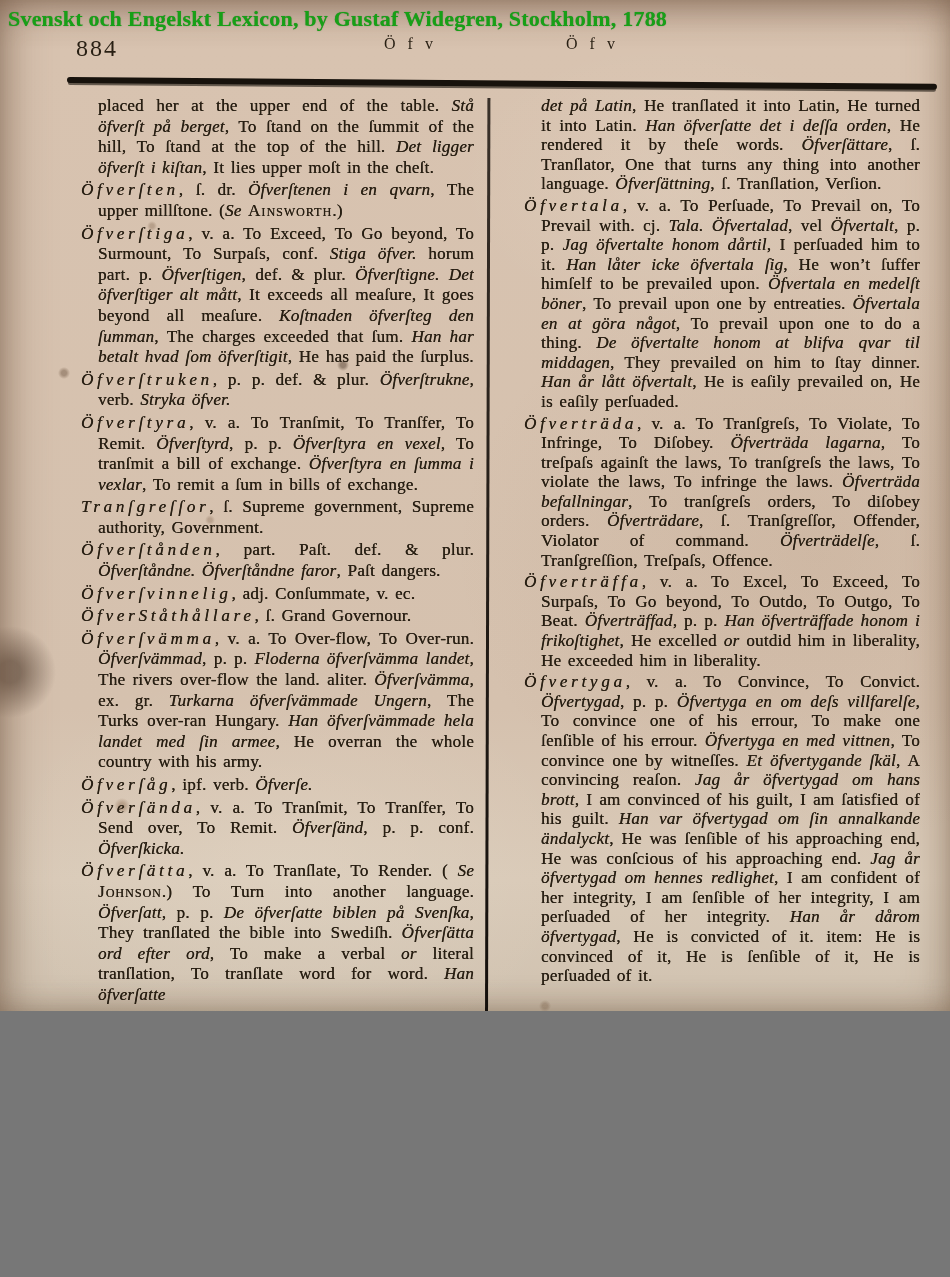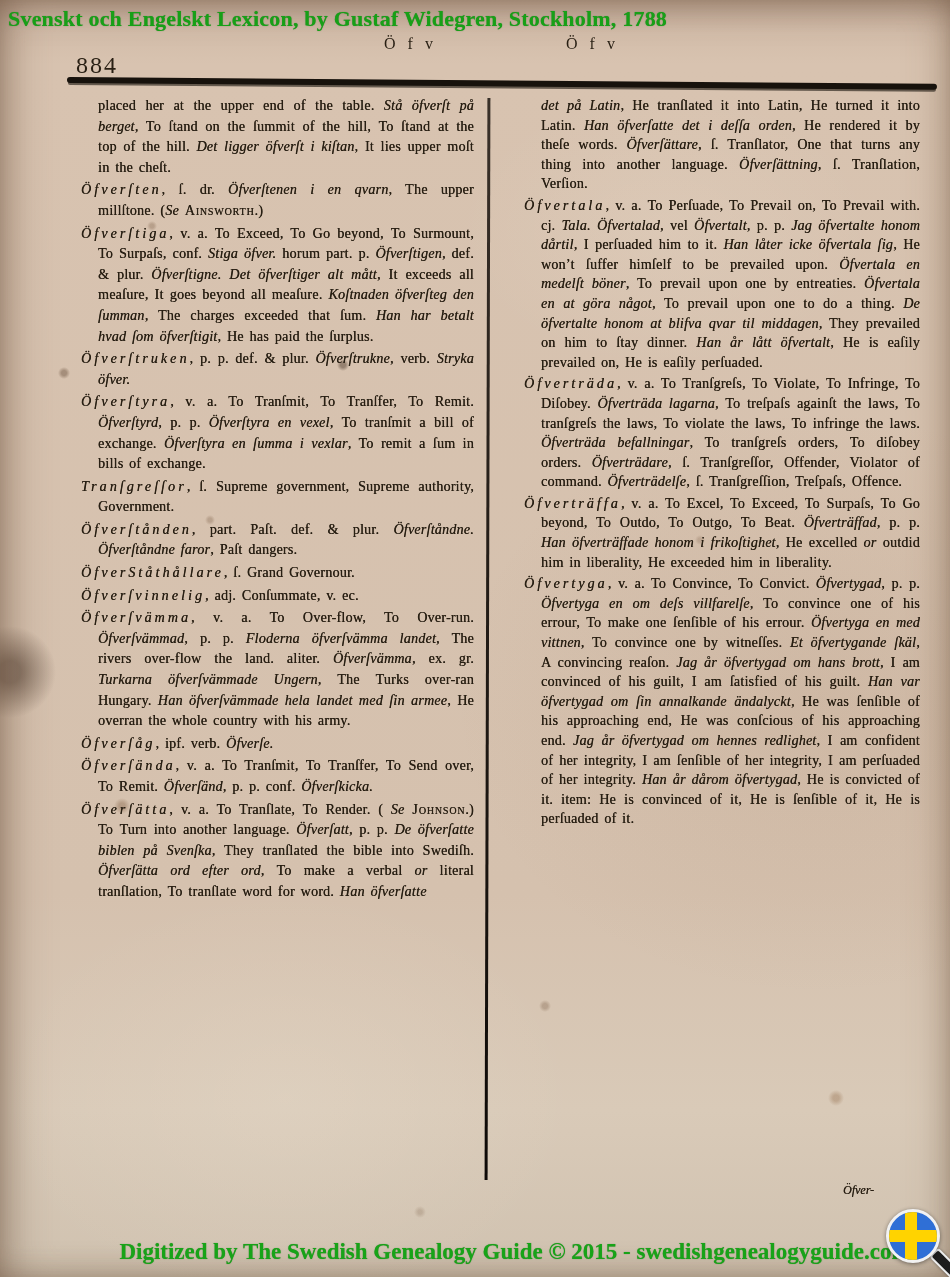--- a/index.html
+++ b/index.html
@@ -1,17 +1,17 @@
 <!DOCTYPE html>
 <html><head>
 <meta charset="utf-8">
 <style>
   html,body{margin:0;padding:0;background:#777;}
   .page{
-    position:relative;width:950px;height:1277px;overflow:hidden;
+    position:relative;width:950px;height:1011px;overflow:hidden;
     font-family:"Liberation Serif","DejaVu Serif",serif;
     color:#281f13;
     background:
       radial-gradient(circle at 10px 672px, rgba(73,54,41,.55) 0 11px, rgba(73,54,41,0) 46px),
       radial-gradient(circle at 64px 373px, rgba(90,65,45,.40) 0 2.5px, rgba(90,65,45,0) 6px),
       radial-gradient(circle at 152px 226px, rgba(110,80,55,.30) 0 2px, rgba(110,80,55,0) 5px),
       radial-gradient(circle at 343px 365px, rgba(70,50,35,.45) 0 2.5px, rgba(70,50,35,0) 6px),
       radial-gradient(circle at 210px 520px, rgba(110,80,55,.28) 0 2px, rgba(110,80,55,0) 5px),
       radial-gradient(circle at 122px 806px, rgba(120,85,55,.35) 0 3px, rgba(120,85,55,0) 8px),
       radial-gradient(circle at 545px 1006px, rgba(110,80,55,.30) 0 2.5px, rgba(110,80,55,0) 6px),
@@ -27,33 +27,33 @@
       inset -22px 0 45px -22px rgba(105,78,58,.42),
       inset 0 20px 35px -16px rgba(105,78,58,.55),
       inset 0 -16px 32px -16px rgba(115,92,68,.40);
   }
   .top-caption{
     position:absolute;left:8px;top:6px;
     font-size:22px;font-weight:700;letter-spacing:.2px;
     color:#17a017;text-shadow:0 0 1px rgba(10,90,10,.55);
     white-space:nowrap;
   }
-  .pagenum{position:absolute;left:76px;top:52px;font-size:24px;letter-spacing:2px;}
+  .pagenum{position:absolute;left:76px;top:35px;font-size:24px;letter-spacing:2px;}
   .rhead{position:absolute;top:35px;font-size:16px;letter-spacing:12px;font-family:Liberation Serif, serif;}
   .rhead-left{left:384px;}
   .rhead-right{left:566px;}
   .rule{
     position:absolute;left:67px;top:77px;width:870px;height:6px;
     background:#17120c;border-radius:3px;
     transform:rotate(0.45deg);transform-origin:left center;
     box-shadow:0 3px 0 -1px rgba(23,18,12,.6);
   }
   .col{
     position:absolute;top:96px;text-align:justify;
-    font-size:14px;word-spacing:2px;letter-spacing:.25px;
+    font-size:17px;word-spacing:2px;letter-spacing:.25px;
     text-shadow:.25px 0 0 currentColor;
     height:1096px;overflow:hidden;
   }
   .col-left{left:81px;width:393px;line-height:20.6px;}
   .col-right{left:524px;width:396px;line-height:19.6px;}
   .entry{margin:0;padding-left:17px;text-indent:-17px;}
   .entry + .entry{margin-top:2px;}
   .entry.cont{text-indent:0;}
   .hw{font-style:italic;letter-spacing:.22em;}
   .it{font-style:italic;}
@@ -103,22 +103,22 @@
   <div class="rule"></div>
 
   <div class="col col-left" id="col-left">
       <p class="entry cont"><span class="ro">placed her at the upper end of the table. </span><span class="it">Stå öfverſt på berget</span><span class="ro">, To ſtand on the ſummit of the hill, To ſtand at the top of the hill. </span><span class="it">Det ligger öfverſt i kiſtan</span><span class="ro">, It lies upper moſt in the cheſt.</span></p>
       <p class="entry"><span class="hw">Öfverſten</span><span class="ro">, ſ. dr. </span><span class="it">Öfverſtenen i en qvarn</span><span class="ro">, The upper millſtone. (</span><span class="it">Se </span><span class="sc">Ainsworth</span><span class="ro">.)</span></p>
       <p class="entry"><span class="hw">Öfverſtiga</span><span class="ro">, v. a. To Exceed, To Go beyond, To Surmount, To Surpaſs, conf. </span><span class="it">Stiga öfver.</span><span class="ro"> horum part. p. </span><span class="it">Öfverſtigen</span><span class="ro">, def. &amp; plur. </span><span class="it">Öfverſtigne.</span><span class="ro"> </span><span class="it">Det öfverſtiger alt mått</span><span class="ro">, It exceeds all meaſure, It goes beyond all meaſure. </span><span class="it">Koſtnaden öfverſteg den ſumman</span><span class="ro">, The charges exceeded that ſum. </span><span class="it">Han har betalt hvad ſom öfverſtigit</span><span class="ro">, He has paid the ſurplus.</span></p>
       <p class="entry"><span class="hw">Öfverſtruken</span><span class="ro">, p. p. def. &amp; plur. </span><span class="it">Öfverſtrukne</span><span class="ro">, verb. </span><span class="it">Stryka öfver.</span></p>
       <p class="entry"><span class="hw">Öfverſtyra</span><span class="ro">, v. a. To Tranſmit, To Tranſfer, To Remit. </span><span class="it">Öfverſtyrd</span><span class="ro">, p. p. </span><span class="it">Öfverſtyra en vexel</span><span class="ro">, To tranſmit a bill of exchange. </span><span class="it">Öfverſtyra en ſumma i vexlar</span><span class="ro">, To remit a ſum in bills of exchange.</span></p>
       <p class="entry"><span class="hw">Tranſgreſſor</span><span class="ro">, ſ. Supreme government, Supreme authority, Government.</span></p>
       <p class="entry"><span class="hw">Öfverſtånden</span><span class="ro">, part. Paſt. def. &amp; plur. </span><span class="it">Öfverſtåndne.</span><span class="ro"> </span><span class="it">Öfverſtåndne faror</span><span class="ro">, Paſt dangers.</span></p>
+      <p class="entry"><span class="hw">Öfverſvinnelig</span><span class="ro">, adj. Conſummate, v. ec.</span></p>
       <p class="entry"><span class="hw">ÖfverStåthållare</span><span class="ro">, ſ. Grand Governour.</span></p>
-      <p class="entry"><span class="hw">Öfverſvinnelig</span><span class="ro">, adj. Conſummate, v. ec.</span></p>
       <p class="entry"><span class="hw">Öfverſvämma</span><span class="ro">, v. a. To Over-flow, To Over-run. </span><span class="it">Öfverſvämmad</span><span class="ro">, p. p. </span><span class="it">Floderna öfverſvämma landet</span><span class="ro">, The rivers over-flow the land. aliter. </span><span class="it">Öfverſvämma</span><span class="ro">, ex. gr. </span><span class="it">Turkarna öfverſvämmade Ungern</span><span class="ro">, The Turks over-ran Hungary. </span><span class="it">Han öfverſvämmade hela landet med ſin armee</span><span class="ro">, He overran the whole country with his army.</span></p>
       <p class="entry"><span class="hw">Öfverſåg</span><span class="ro">, ipf. verb. </span><span class="it">Öfverſe.</span></p>
       <p class="entry"><span class="hw">Öfverſända</span><span class="ro">, v. a. To Tranſmit, To Tranſfer, To Send over, To Remit. </span><span class="it">Öfverſänd</span><span class="ro">, p. p. conf. </span><span class="it">Öfverſkicka.</span></p>
       <p class="entry"><span class="hw">Öfverſätta</span><span class="ro">, v. a. To Tranſlate, To Render. ( </span><span class="it">Se </span><span class="sc">Johnson</span><span class="ro">.) To Turn into another language. </span><span class="it">Öfverſatt</span><span class="ro">, p. p. </span><span class="it">De öfverſatte biblen på Svenſka</span><span class="ro">, They tranſlated the bible into Swediſh. </span><span class="it">Öfverſätta ord efter ord</span><span class="ro">, To make a verbal </span><span class="it">or</span><span class="ro"> literal tranſlation, To tranſlate word for word. </span><span class="it">Han öfverſatte</span></p>
     </div>
   <div class="divider"></div>
   <div class="col col-right" id="col-right">
       <p class="entry cont"><span class="it">det på Latin</span><span class="ro">, He tranſlated it into Latin, He turned it into Latin. </span><span class="it">Han öfverſatte det i deſſa orden</span><span class="ro">, He rendered it by theſe words. </span><span class="it">Öfverſättare</span><span class="ro">, ſ. Tranſlator, One that turns any thing into another language. </span><span class="it">Öfverſättning</span><span class="ro">, ſ. Tranſlation, Verſion.</span></p>
       <p class="entry"><span class="hw">Öfvertala</span><span class="ro">, v. a. To Perſuade, To Prevail on, To Prevail with. cj. </span><span class="it">Tala.</span><span class="ro"> </span><span class="it">Öfvertalad</span><span class="ro">, vel </span><span class="it">Öfvertalt</span><span class="ro">, p. p. </span><span class="it">Jag öfvertalte honom dårtil</span><span class="ro">, I perſuaded him to it. </span><span class="it">Han låter icke öfvertala ſig</span><span class="ro">, He won’t ſuffer himſelf to be prevailed upon. </span><span class="it">Öfvertala en medelſt böner</span><span class="ro">, To prevail upon one by entreaties. </span><span class="it">Öfvertala en at göra något</span><span class="ro">, To prevail upon one to do a thing. </span><span class="it">De öfvertalte honom at blifva qvar til middagen</span><span class="ro">, They prevailed on him to ſtay dinner. </span><span class="it">Han år lått öfvertalt</span><span class="ro">, He is eaſily prevailed on, He is eaſily perſuaded.</span></p>
       <p class="entry"><span class="hw">Öfverträda</span><span class="ro">, v. a. To Tranſgreſs, To Violate, To Infringe, To Diſobey. </span><span class="it">Öfverträda lagarna</span><span class="ro">, To treſpaſs againſt the laws, To tranſgreſs the laws, To violate the laws, To infringe the laws. </span><span class="it">Öfverträda befallningar</span><span class="ro">, To tranſgreſs orders, To diſobey orders. </span><span class="it">Öfverträdare</span><span class="ro">, ſ. Tranſgreſſor, Offender, Violator of command. </span><span class="it">Öfverträdelſe</span><span class="ro">, ſ. Tranſgreſſion, Treſpaſs, Offence.</span></p>

